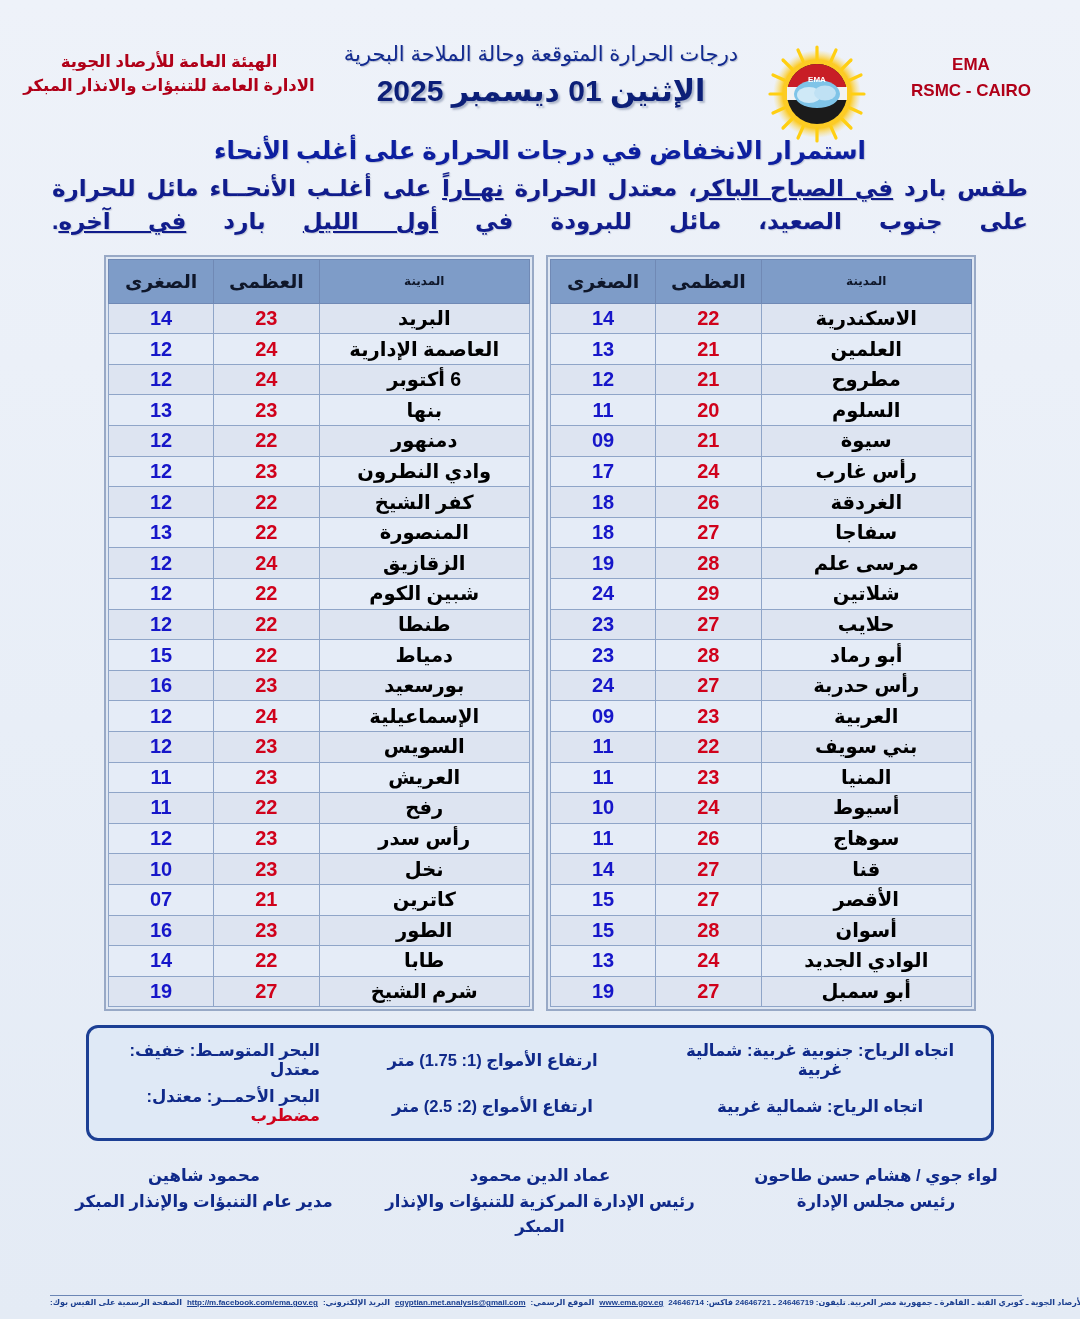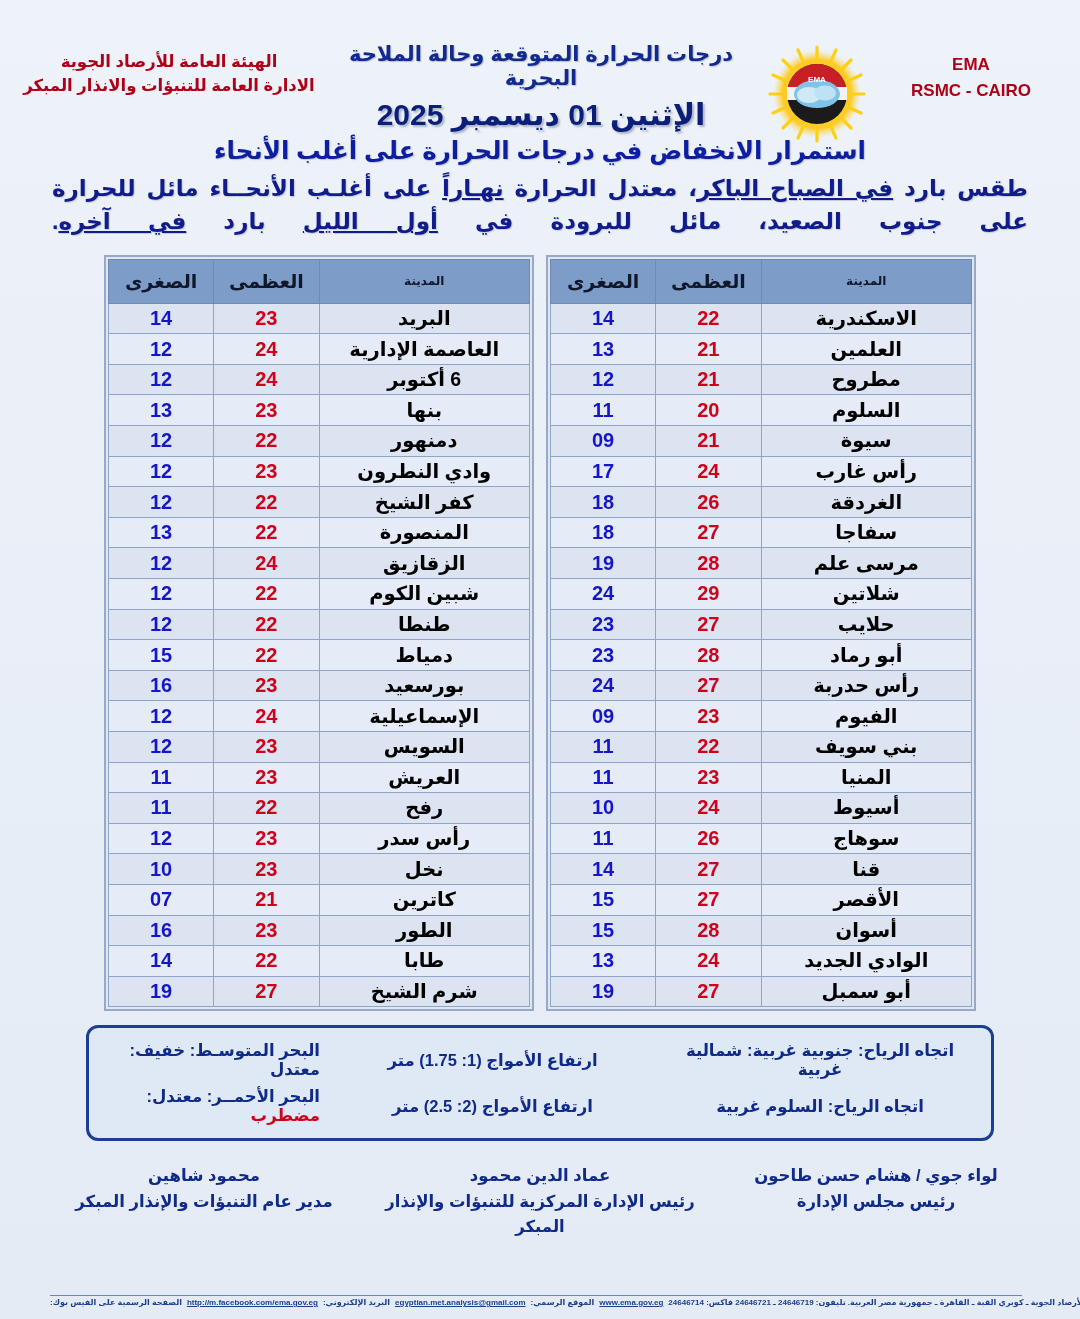--- a/index.html
+++ b/index.html
@@ -41,21 +41,21 @@
     line-height: 1.45;
     padding-top: 18px;
   }
   .title-block {
     flex: 1;
     text-align: center;
     padding-top: 10px;
   }
   .title-line1 {
     color: #122a8f;
-    font-weight: bold;
+    font-weight: normal;
     font-size: 21px;
     letter-spacing: -0.2px;
     text-shadow: 1px 1px 1px rgba(140,150,175,.55);
   }
   .title-line2 {
     color: #0c1f78;
     font-weight: bold;
     font-size: 30px;
     margin-top: 7px;
     text-shadow: 2px 2px 2px rgba(130,142,170,.6);
@@ -510,21 +510,21 @@
               <td class="city">أبو رماد</td>
               <td class="mx">28</td>
               <td class="mn">23</td>
             </tr>
             <tr class="odd">
               <td class="city">رأس حدربة</td>
               <td class="mx">27</td>
               <td class="mn">24</td>
             </tr>
             <tr class="even">
-              <td class="city">الفيوم</td>
+              <td class="city">العربية</td>
               <td class="mx">23</td>
               <td class="mn">09</td>
             </tr>
             <tr class="odd">
               <td class="city">بني سويف</td>
               <td class="mx">22</td>
               <td class="mn">11</td>
             </tr>
             <tr class="even">
               <td class="city">المنيا</td>
@@ -574,21 +574,21 @@
 
   <div class="sea-box">
     <div class="sea-row">
       <div class="sea-name">البحر المتوسـط: خفيف: معتدل</div>
       <div class="sea-waves">ارتفاع الأمواج (1: 1.75) متر</div>
       <div class="sea-wind">اتجاه الرياح: جنوبية غربية: شمالية غربية</div>
     </div>
     <div class="sea-row">
       <div class="sea-name"><span>البحر الأحمــر: معتدل: </span><span class="alert">مضطرب</span></div>
       <div class="sea-waves">ارتفاع الأمواج (2: 2.5) متر</div>
-      <div class="sea-wind">اتجاه الرياح: السلوم غربية</div>
+      <div class="sea-wind">اتجاه الرياح: شمالية غربية</div>
     </div>
   </div>
 
   <div class="signs">
     <div class="sign">
       <div>محمود شاهين</div>
       <div>مدير عام التنبؤات والإنذار المبكر</div>
     </div>
     <div class="sign">
       <div>عماد الدين محمود</div>

